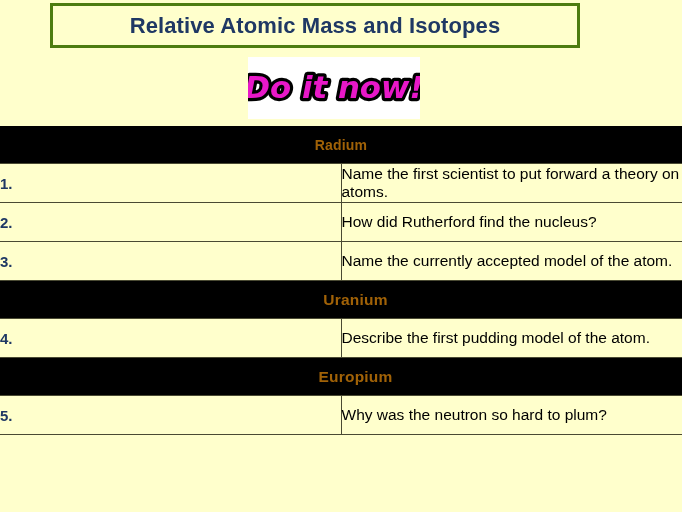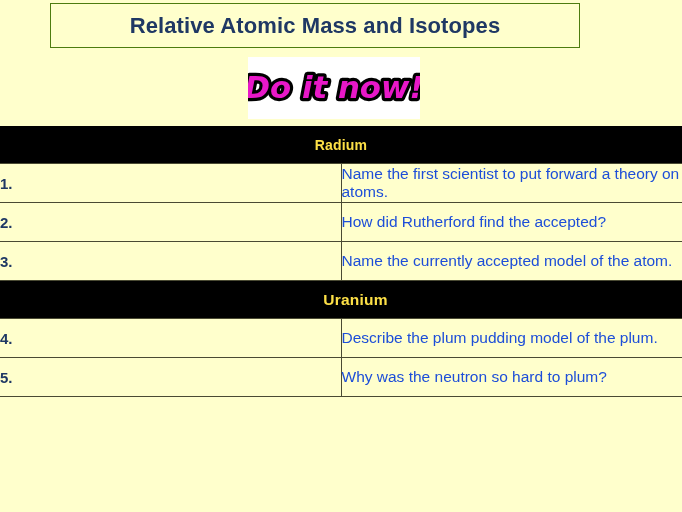--- a/index.html
+++ b/index.html
@@ -17,21 +17,21 @@
   }
 
   
   #title-box {
     position: absolute;
     left: 50px;
     top: 3px;
     width: 530px;
     height: 45px;
     box-sizing: border-box;
-    border: 1px solid #4d7c0f;
+    border: 3px solid #4d7c0f;
     background: #FFFFCC;
     display: flex;
     align-items: center;
     justify-content: center;
   }
   #title-text {
     font-size: 22px;
     font-weight: bold;
     color: #1F3864;
     letter-spacing: 0.1px;
@@ -63,21 +63,21 @@
     border-collapse: collapse;
     table-layout: fixed;
   }
   #question-table td {
     padding: 0;
     margin: 0;
   }
 
   tr.section-header-row td {
     background: #000000;
-    color: #fde047;
+    color: #a16207;
     text-align: center;
     font-weight: bold;
     height: 37px;
     vertical-align: middle;
     border: none;
   }
   tr.section-header-row .section-label {
     font-size: 14px;
     letter-spacing: 0.2px;
   }
@@ -97,21 +97,21 @@
     width: 46px;
     border-right: 1px solid #4a4a33;
     color: #1F3864;
     font-weight: bold;
     font-size: 15px;
     padding-left: 6px;
     box-sizing: border-box;
   }
   tr.question-row td.text-cell {
     padding-left: 11px;
-    color: #1d4ed8;
+    color: #000000;
     font-size: 15.5px;
     font-weight: normal;
   }
 </style>
 </head>
 <body>
 
 <div id="title-box">
   <span id="title-text">Relative Atomic Mass and Isotopes</span>
 </div>
@@ -130,31 +130,34 @@
   <tbody id="table-body">
       <tr class="section-header-row">
         <td colspan="2"><span class="section-label">Radium</span></td>
       </tr>
       <tr class="question-row">
         <td class="num-cell">1.</td>
         <td class="text-cell">Name the first scientist to put forward a theory on atoms.</td>
       </tr>
       <tr class="question-row">
         <td class="num-cell">2.</td>
-        <td class="text-cell">How did Rutherford find the accepted?</td>
+        <td class="text-cell">How did Rutherford find the nucleus?</td>
       </tr>
       <tr class="question-row">
         <td class="num-cell">3.</td>
         <td class="text-cell">Name the currently accepted model of the atom.</td>
       </tr>
       <tr class="section-header-row big-header">
         <td colspan="2"><span class="section-label">Uranium</span></td>
       </tr>
       <tr class="question-row">
         <td class="num-cell">4.</td>
-        <td class="text-cell">Describe the plum pudding model of the plum.</td>
+        <td class="text-cell">Describe the first pudding model of the atom.</td>
+      </tr>
+      <tr class="section-header-row big-header">
+        <td colspan="2"><span class="section-label">Europium</span></td>
       </tr>
       <tr class="question-row">
         <td class="num-cell">5.</td>
         <td class="text-cell">Why was the neutron so hard to plum?</td>
       </tr>
     </tbody>
 </table>
 
 </body></html>

